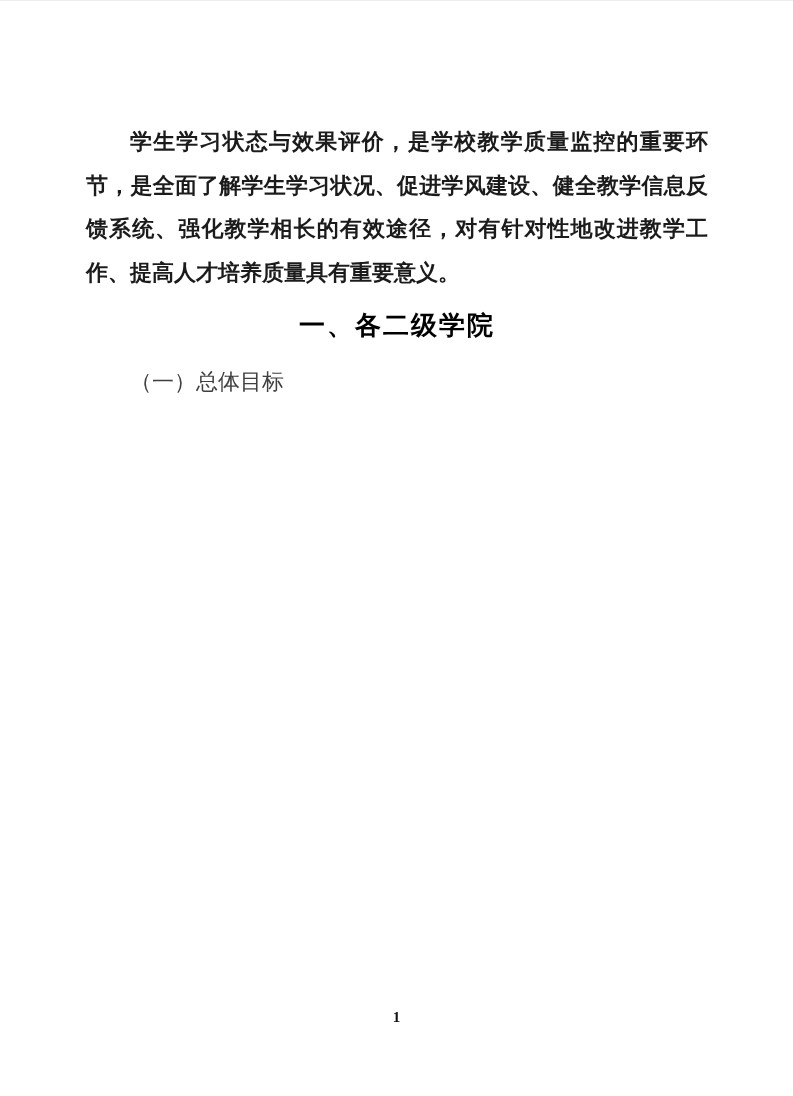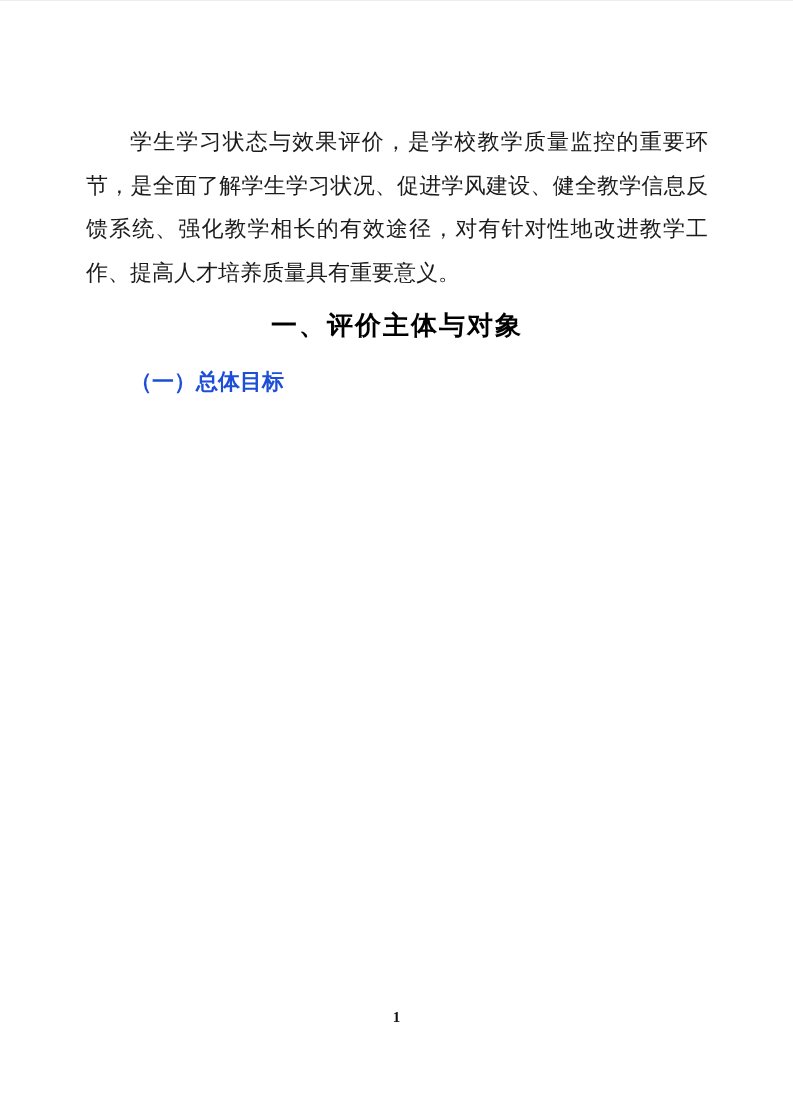--- a/index.html
+++ b/index.html
@@ -29,39 +29,40 @@
     line-height: 43.5px;
     text-align: justify;
     text-justify: inter-ideograph;
     text-indent: 2em;
     word-break: break-all;
     overflow-wrap: break-word;
     color: #1b1b1b;
   }
   p.body.first {
     margin-top: 119px;
+    font-weight: bold;
   }
   h1.chapter {
     margin: 14px 0 0 0;
     font-family: "Liberation Sans", "DejaVu Sans", sans-serif;
     font-weight: 700;
     font-size: 26px;
     line-height: 34px;
     text-align: center;
     letter-spacing: 2px;
     color: #000000;
   }
   h2.sub {
     margin: 25px 0 0 0;
     font-family: "Liberation Sans", "DejaVu Sans", sans-serif;
-    font-weight: 700;
+    font-weight: 400;
     font-size: 22px;
     line-height: 30px;
     text-indent: 2em;
-    color: #1d4ed8;
+    color: #404040;
   }
   h2.sub.sub2 {
     margin-top: 3px;
   }
   p.body.after-sub {
     margin-top: 8px;
   }
   .page-number {
     position: absolute;
     top: 1008px;
@@ -73,17 +74,17 @@
     font-size: 15px;
     color: #111111;
   }
 </style>
 </head>
 <body>
 
 <div class="page">
   <div class="content">
     <p class="body first">学生学习状态与效果评价，是学校教学质量监控的重要环节，是全面了解学生学习状况、促进学风建设、健全教学信息反馈系统、强化教学相长的有效途径，对有针对性地改进教学工作、提高人才培养质量具有重要意义。</p>
-    <h1 class="chapter">一、评价主体与对象</h1>
+    <h1 class="chapter">一、各二级学院</h1>
     <h2 class="sub">（一）总体目标</h2>
   </div>
   <div class="page-number">1</div>
 </div>
 
 </body></html>

